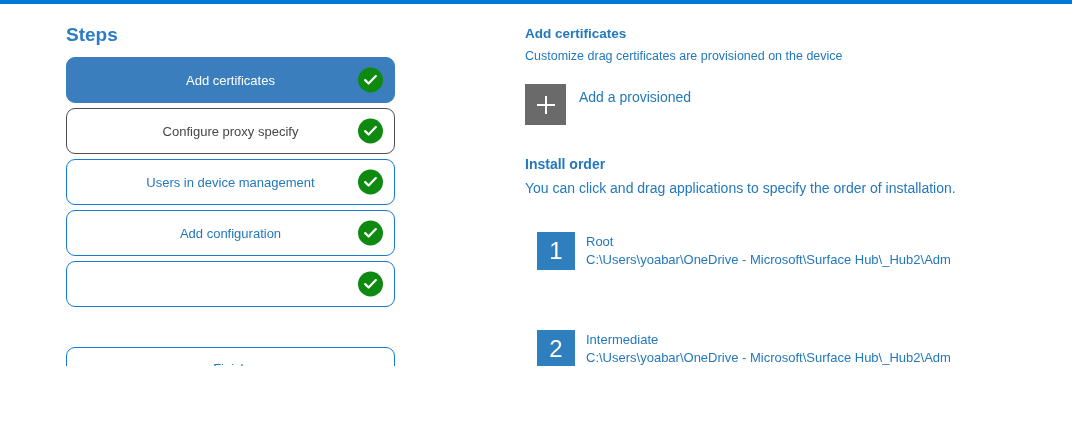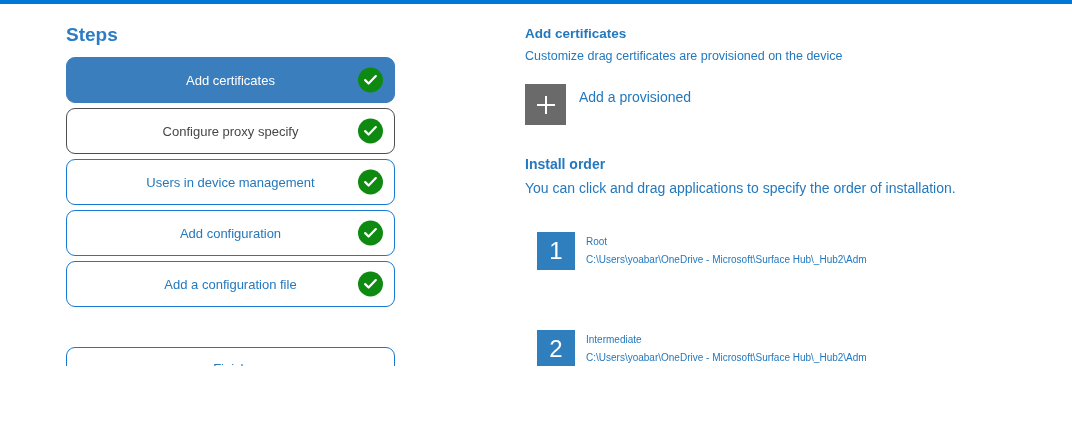--- a/index.html
+++ b/index.html
@@ -40,21 +40,21 @@
   .plus-tile{width:41px;height:41px;background:var(--plus-gray);display:flex;
     align-items:center;justify-content:center;cursor:pointer;flex:0 0 auto;}
   .add-label{font-size:14px;margin-left:13px;padding-top:5px;cursor:pointer;}
   .install-title{font-size:14px;font-weight:bold;margin-top:31px;}
   .install-sub{font-size:14px;margin-top:8px;}
   .install-list{margin-top:36px;margin-left:12px;}
   .install-item{display:flex;align-items:flex-start;cursor:grab;}
   .install-item + .install-item{margin-top:60px;}
   .num-tile{width:38px;height:38px;background:var(--num-fill);color:#fff;
     display:flex;align-items:center;justify-content:center;font-size:24px;flex:0 0 auto;}
-  .item-text{margin-left:11px;line-height:18px;font-size:10px;padding-top:1px;}
+  .item-text{margin-left:11px;line-height:18px;font-size:13px;padding-top:1px;}
 </style>
 </head>
 <body>
 
 <div class="screen">
   <div class="top-bar"></div>
 
   <div class="steps-panel">
     <div class="steps-title">Steps</div>
 
@@ -89,21 +89,20 @@
     <div class="step-btn">
       <span class="step-label">Add configuration</span>
       <span class="check">
         <svg width="13" height="11" viewBox="0 0 13 11">
             <path d="M1.2 5.6 L4.6 9 L11.8 1.6" stroke="#fff" stroke-width="2.2" fill="none" stroke-linecap="round" stroke-linejoin="round"></path>
           </svg>
       </span>
     </div>
 
     <div class="step-btn">
-      <span class="step-label">Add a configuration file</span>
       <span class="check">
         <svg width="13" height="11" viewBox="0 0 13 11">
             <path d="M1.2 5.6 L4.6 9 L11.8 1.6" stroke="#fff" stroke-width="2.2" fill="none" stroke-linecap="round" stroke-linejoin="round"></path>
           </svg>
       </span>
     </div>
 
     <div class="step-btn last">
       <span class="step-label">Finish</span>
     </div>

